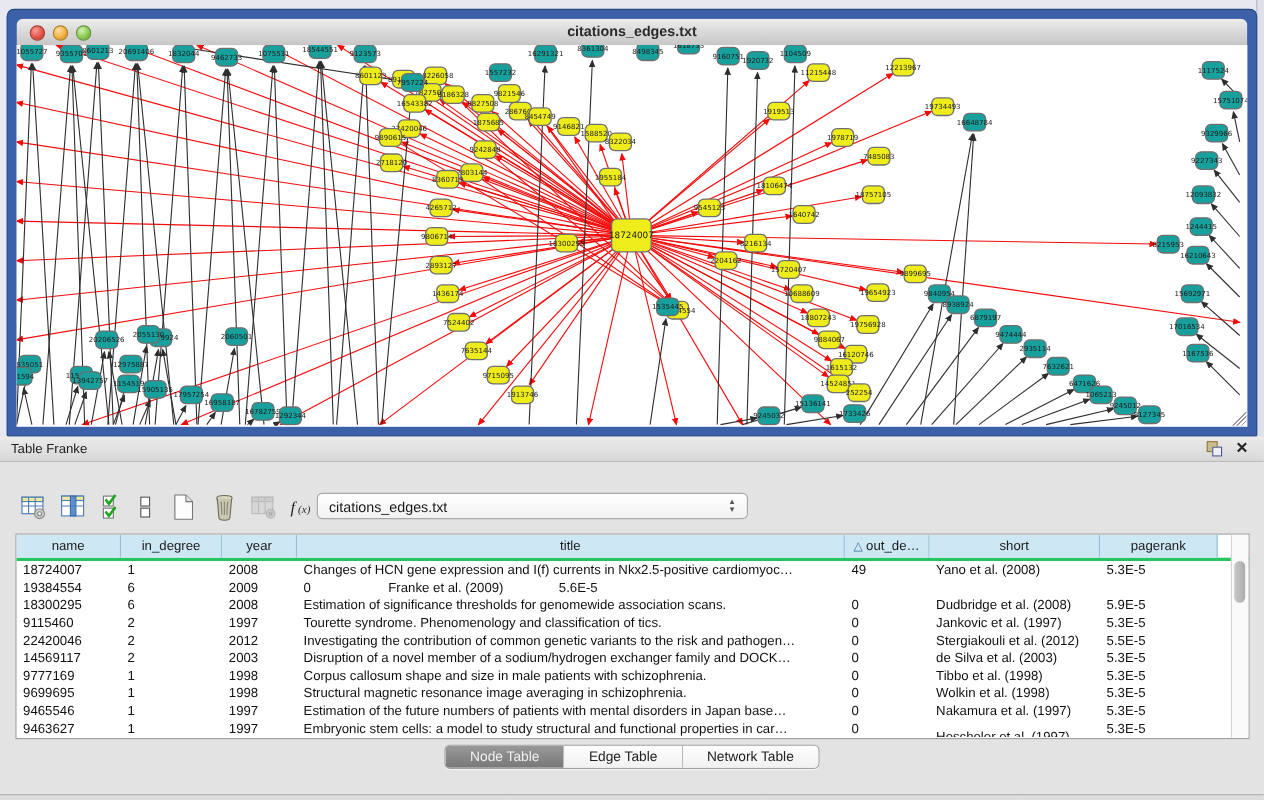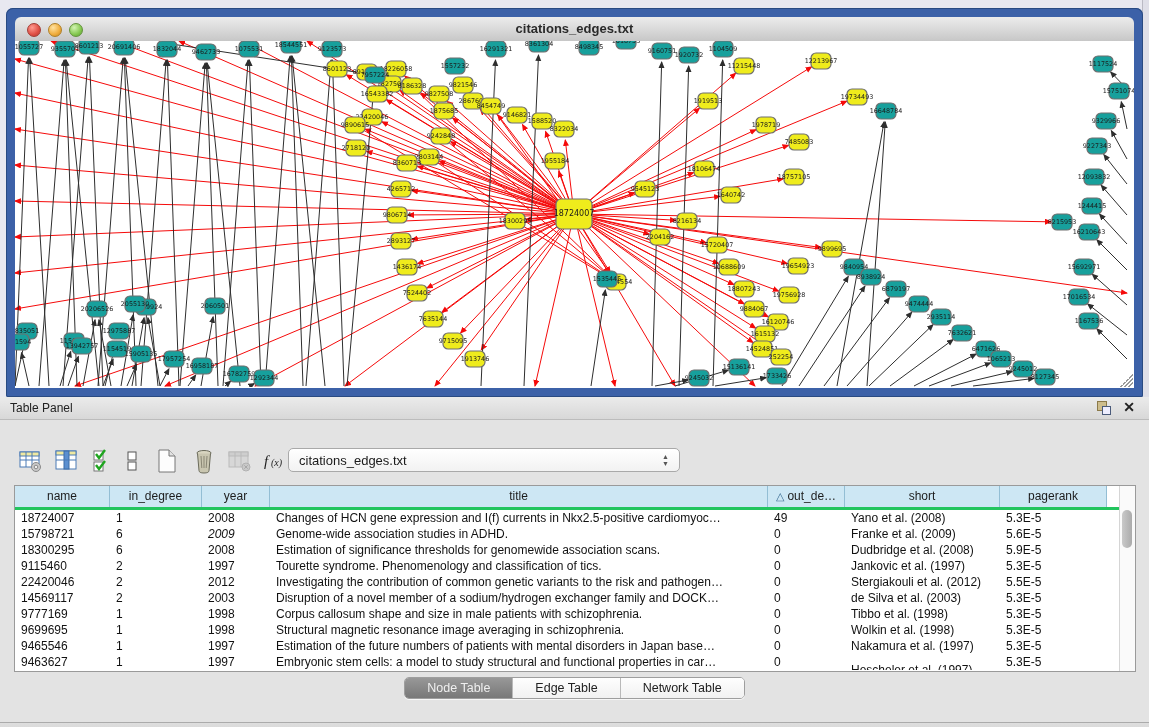--- a/index.html
+++ b/index.html
@@ -702,21 +702,21 @@
               <text x="200" y="267.3" text-anchor="middle" font-size="6.4" font-family="&quot;DejaVu Sans&quot;, sans-serif" fill="#1a1a1a">2060501</text>
             </g>
           </g>
       </svg>
       <div id="resize-grip"></div>
     </div>
   </div>
 
   <div id="table-panel">
     <div id="panel-header">
-      <span id="panel-title">Table Panel</span>
+      <span id="panel-title">Table Franke</span>
       <span id="panel-float">
           <span class="sq1"></span>
           <span class="sq2"></span>
         </span>
       <span id="panel-close">✕</span>
     </div>
 
     <div id="panel-body">
 
       <button class="tool-btn" style="left:16px" title="">
@@ -803,24 +803,23 @@
             <div class="tr">
               <div class="td" style="width: 95px;">18724007</div>
               <div class="td" style="width: 92px;">1</div>
               <div class="td" style="width: 68px;">2008</div>
               <div class="td" style="width: 498px;">Changes of HCN gene expression and I(f) currents in Nkx2.5-positive cardiomyoc…</div>
               <div class="td" style="width: 77px;">49</div>
               <div class="td" style="width: 155px;">Yano et al. (2008)</div>
               <div class="td" style="width: 107px;">5.3E-5</div>
             </div>
             <div class="tr">
-              <div class="td" style="width: 95px;">15798721</div>
+              <div class="td" style="width: 95px;">19384554</div>
               <div class="td" style="width: 92px;">6</div>
-              <div class="td" style="width: 68px; font-style: italic;">2009</div>
-              <div class="td" style="width: 498px;">Genome-wide association studies in ADHD.</div>
+              <div class="td" style="width: 68px;">2009</div>
               <div class="td" style="width: 77px;">0</div>
               <div class="td" style="width: 155px;">Franke et al. (2009)</div>
               <div class="td" style="width: 107px;">5.6E-5</div>
             </div>
             <div class="tr">
               <div class="td" style="width: 95px;">18300295</div>
               <div class="td" style="width: 92px;">6</div>
               <div class="td" style="width: 68px;">2008</div>
               <div class="td" style="width: 498px;">Estimation of significance thresholds for genomewide association scans.</div>
               <div class="td" style="width: 77px;">0</div>

